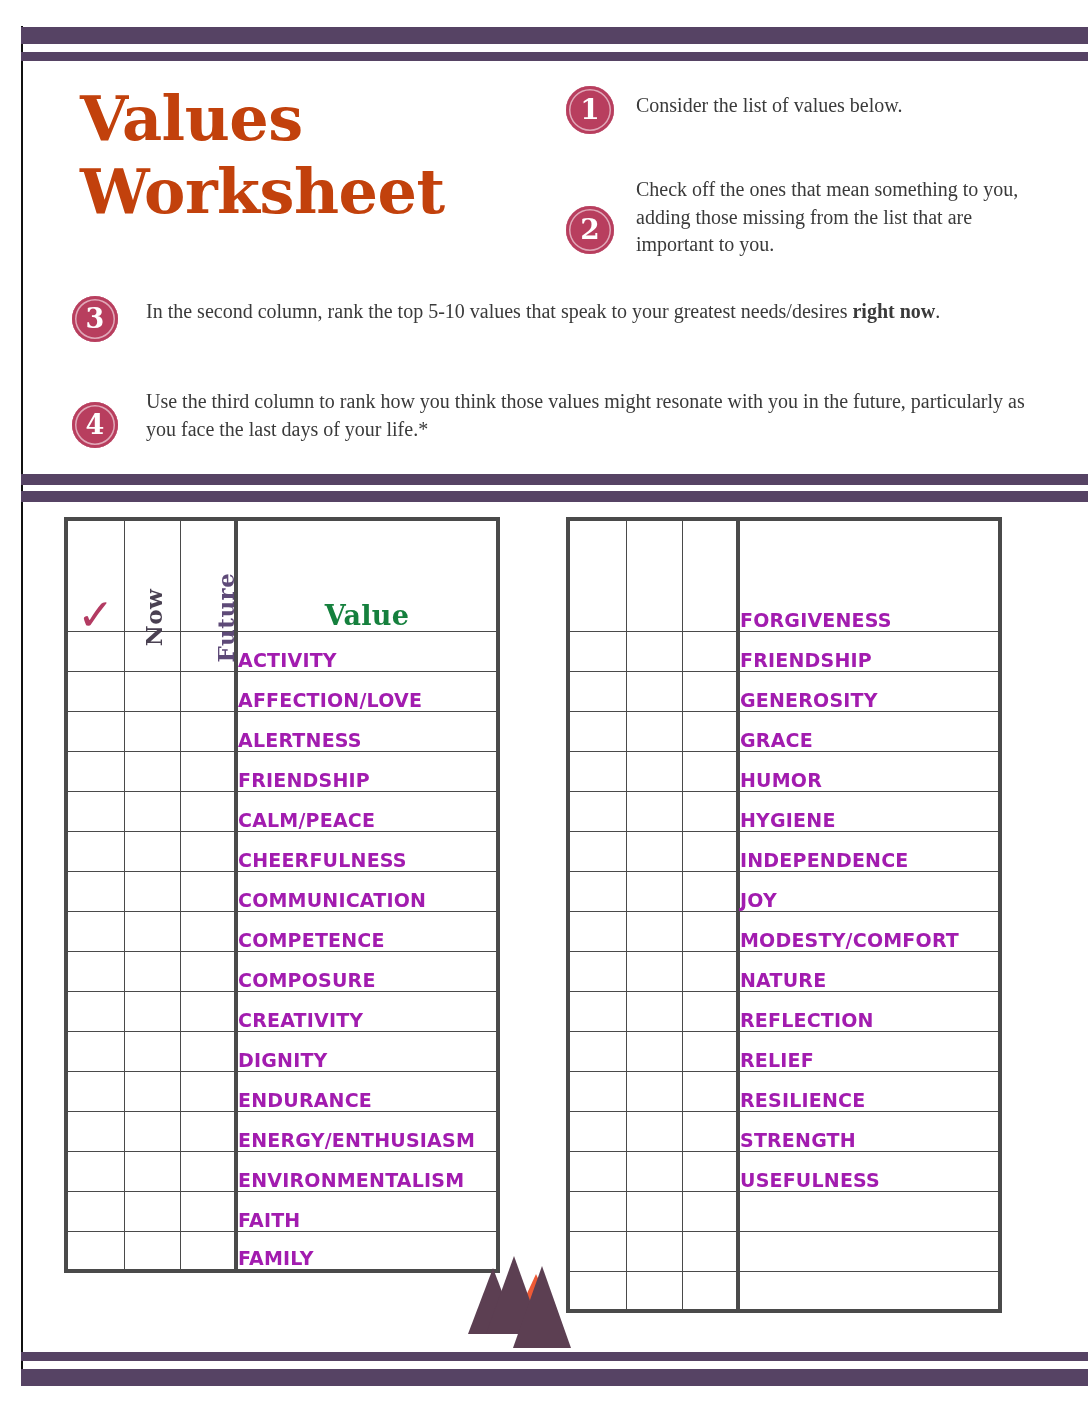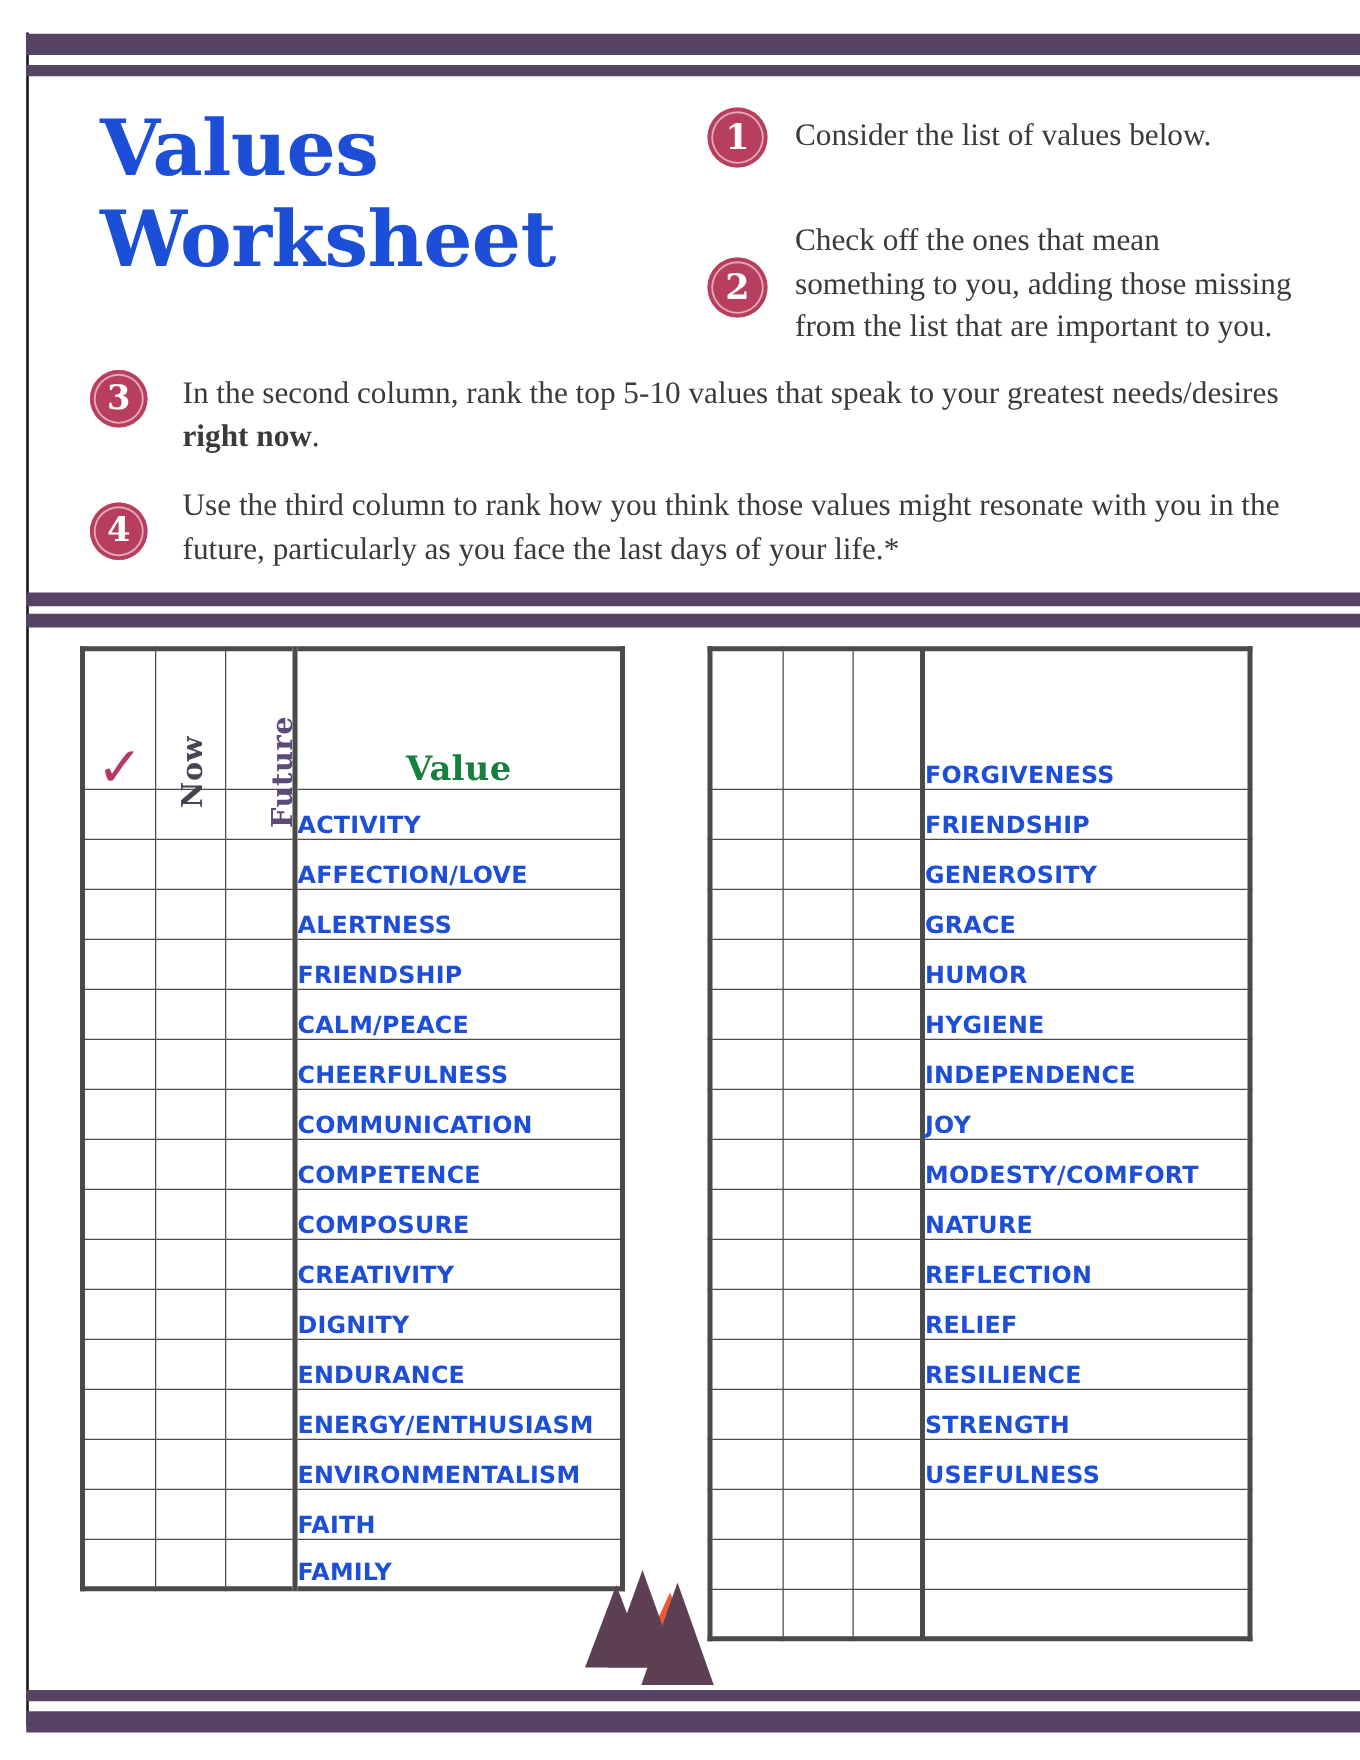--- a/index.html
+++ b/index.html
@@ -48,21 +48,21 @@
 
   .bar-bot-thin   { left: 21px;  top: 1352px; width: 1067px; height: 9px;  }
   .bar-bot-thick  { left: 21px;  top: 1369px; width: 1067px; height: 17px; }
 
   
   .title {
     position: absolute;
     left: 80px;
     top: 82px;
     width: 470px;
-    color: #1d4ed8;
+    color: #c2410c;
     font-family: "DejaVu Serif", serif;
     font-weight: bold;
     font-size: 62px;
     line-height: 1.18;
     letter-spacing: -0.5px;
   }
   .title .line { display: block; white-space: nowrap; }
 
   
   .step {
@@ -83,21 +83,21 @@
     font-size: 28px;
     line-height: 48px;
     text-align: center;
     box-shadow: inset 0 0 0 3px #b83e5e, inset 0 0 0 4.5px #e0a8b8;
     position: relative;
   }
 
   .step-text {
     color: #3a3a3a;
     font-family: "Liberation Serif", serif;
-    font-size: 25px;
+    font-size: 20px;
     line-height: 1.38;
   }
   .step-text b { font-weight: bold; }
 
   .step-1 { left: 566px; top: 86px;  width: 500px; }
   .step-1 .step-text { margin-left: 22px; padding-top: 6px; }
 
   .step-2 { left: 566px; top: 176px; width: 500px; }
   .step-2 .badge { margin-top: 30px; }
   .step-2 .step-text { margin-left: 22px; width: 400px; }
@@ -181,21 +181,21 @@
 
   .val-row { height: 40px; }
   .val-row td { height: 40px; }
 
   .cell-value {
     padding: 0 0 4px 12px;
     font-family: "DejaVu Sans", sans-serif;
     font-weight: bold;
     font-size: 19px;
     letter-spacing: 0.2px;
-    color: #1d4ed8;
+    color: #a21caf;
     vertical-align: bottom;
     line-height: 1.1;
     white-space: nowrap;
   }
 
   
   .tall-row { height: 112px; }
   .tall-row td { height: 112px; }
 
   

